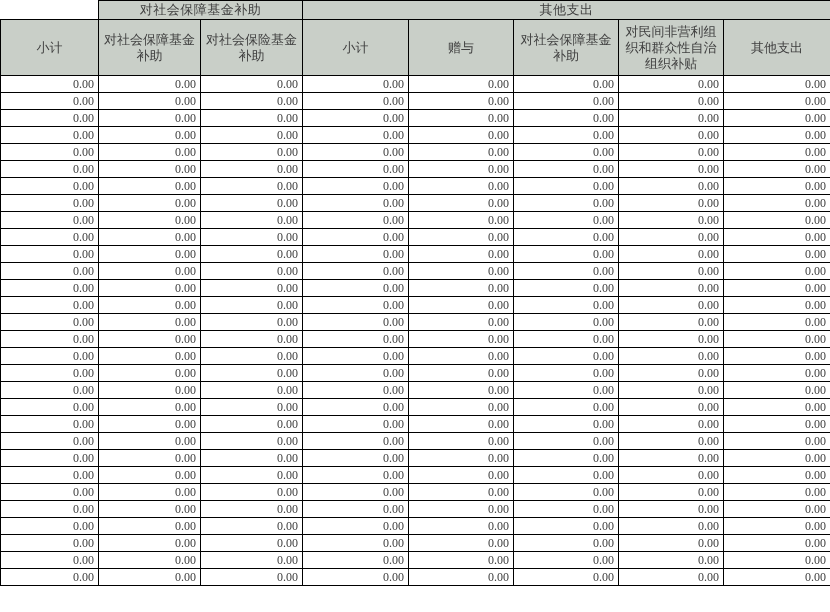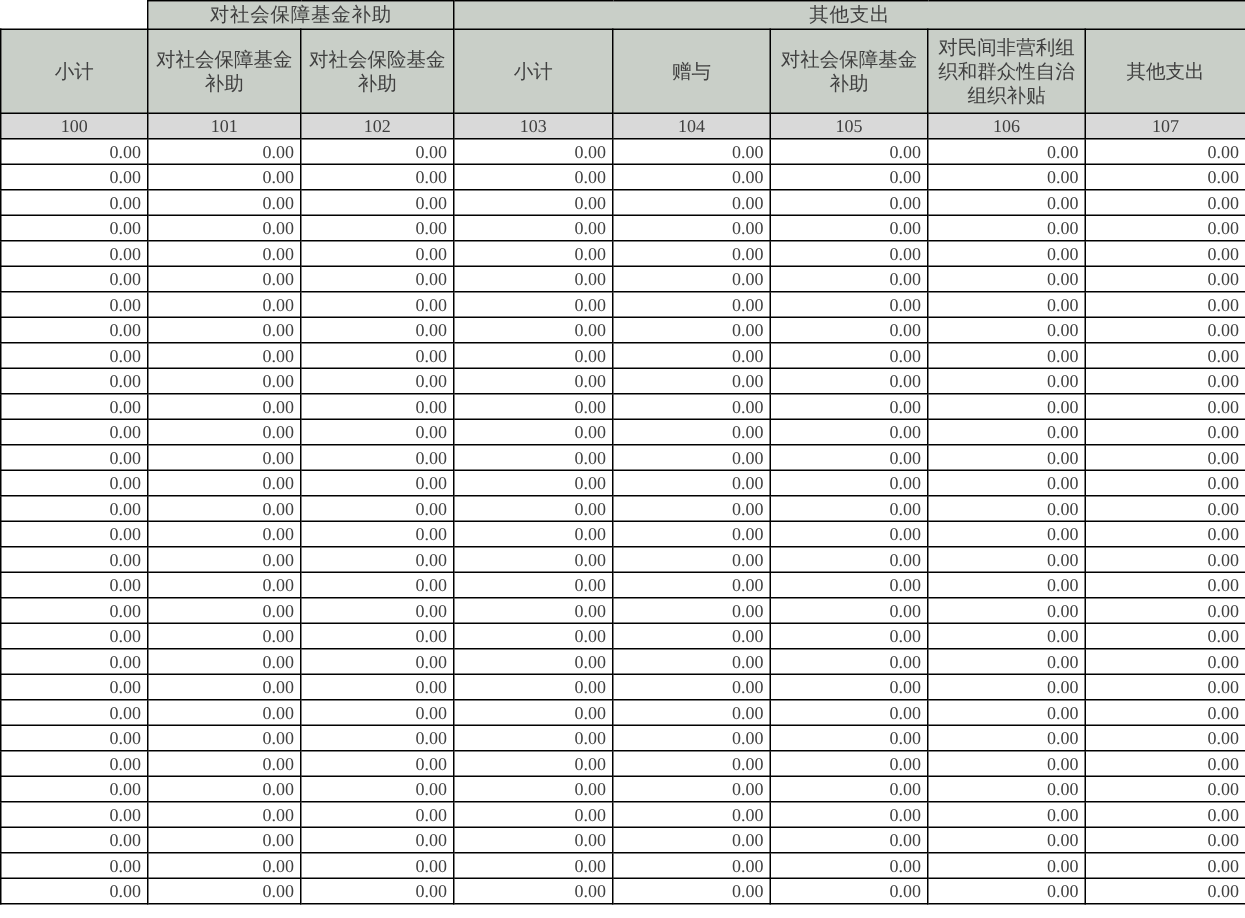--- a/index.html
+++ b/index.html
@@ -104,30 +104,20 @@
     <tr class="name-row">
       <td>小计</td>
       <td>对社会保障基金补助</td>
       <td>对社会保险基金补助</td>
       <td>小计</td>
       <td>赠与</td>
       <td>对社会保障基金补助</td>
       <td>对民间非营利组织和群众性自治组织补贴</td>
       <td>其他支出</td>
     </tr>
-    <tr class="code-row">
-      <td>100</td>
-      <td>101</td>
-      <td>102</td>
-      <td>103</td>
-      <td>104</td>
-      <td>105</td>
-      <td>106</td>
-      <td>107</td>
-    </tr>
   <tr class="data-row">
         <td>0.00</td>
         <td>0.00</td>
         <td>0.00</td>
         <td>0.00</td>
         <td>0.00</td>
         <td>0.00</td>
         <td>0.00</td>
         <td>0.00</td>
       </tr>

